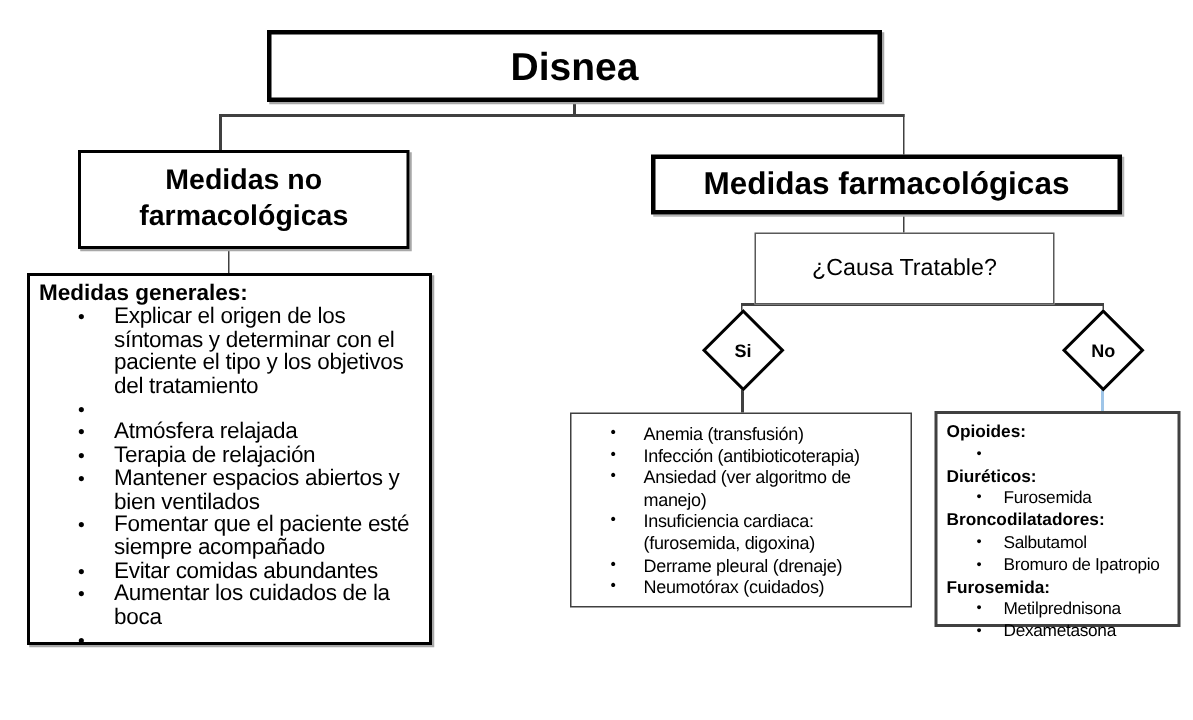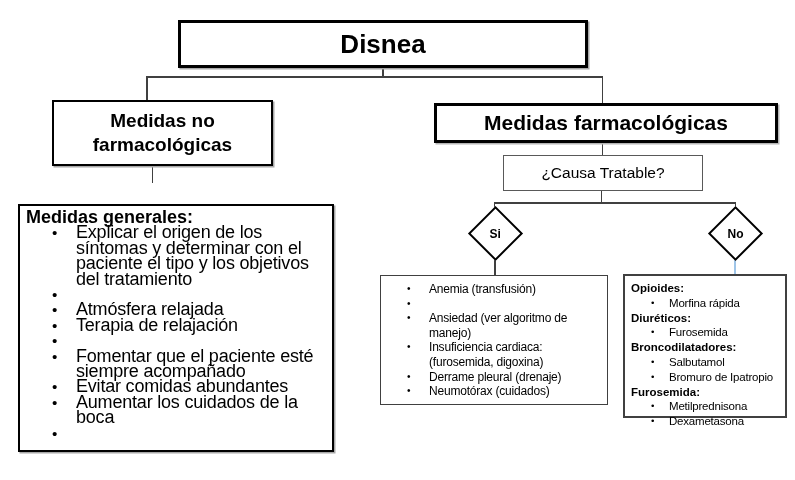--- a/index.html
+++ b/index.html
@@ -10,24 +10,24 @@
   
   .conn { position:absolute; background:#404040; }
   .conn.blue { background:#9fc5e8; }
 
   
   .node { position:absolute; background:#fff; border:2px solid #000; }
   .title-box { display:flex; align-items:center; justify-content:center; text-align:center; font-weight:bold; }
 
   #disnea-box  { left:178px; top:20px;  width:410px; height:48px; border-width:3px; font-size:26px; box-shadow:1.5px 1.5px 0 #a8a8a8; z-index:2; }
   #left-title  { left:52px;  top:100px; width:221px; height:66px; border-width:2px; font-size:19px; line-height:1.25; padding:0 8px; box-shadow:1.5px 1.5px 0 #a8a8a8; z-index:2; }
-  #right-title { left:434px; top:103px; width:344px; height:40px; border-width:3px; font-size:21px; box-shadow:1.5px 1.5px 0 #b5b5b5; z-index:2; }
-  #causa-box   { left:503px; top:155px; width:200px; height:36px; border:1px solid #595959; font-weight:normal; font-size:15.5px; z-index:2; }
-
-  #general-box { left:18px;  top:182px; width:316px; height:248px; border:2px solid #000; padding:4px 4px 0 6px; font-size:18px; box-shadow:1.5px 1.5px 0 #a8a8a8; z-index:2;margin-top:22px; }
+  #right-title { left:434px; top:103px; width:314px; height:40px; border-width:3px; font-size:21px; box-shadow:1.5px 1.5px 0 #b5b5b5; z-index:2; }
+  #causa-box   { left:503px; top:155px; width:200px; height:48px; border:1px solid #595959; font-weight:normal; font-size:15.5px; z-index:2; }
+
+  #general-box { left:18px;  top:182px; width:270px; height:248px; border:2px solid #000; padding:4px 4px 0 6px; font-size:15px; box-shadow:1.5px 1.5px 0 #a8a8a8; z-index:2; }
   #si-box      { left:380px; top:275px; width:228px; height:130px; border:1px solid #404040; padding:6px 2px 0 2px; font-size:12px; z-index:2; }
   #no-box      { left:623px; top:274px; width:164px; height:144px; border:2px solid #404040; padding:5px 2px 0 6px; font-size:11.5px; z-index:2; }
 
   .box-header { font-weight:bold; line-height:15.4px; }
   #no-box .box-header { line-height:14.8px; }
 
   .li { display:flex; letter-spacing:-0.2px; }
   #general-box .li { padding-left:26px; line-height:15.4px; }
   #general-box .li .marker { flex:none; width:24px; }
   #si-box .li { padding-left:24px; line-height:14.6px; }
@@ -102,20 +102,21 @@
           <span class="li-text">Atmósfera relajada</span>
         </div>
 
         <div class="li">
           <span class="marker">•</span>
           <span class="li-text">Terapia de relajación</span>
         </div>
 
         <div class="li">
           <span class="marker">•</span>
+          <span class="li-text">Mantener espacios abiertos y bien ventilados</span>
         </div>
 
         <div class="li">
           <span class="marker">•</span>
           <span class="li-text">Fomentar que el paciente esté siempre acompañado</span>
         </div>
 
         <div class="li">
           <span class="marker">•</span>
           <span class="li-text">Evitar comidas abundantes</span>
@@ -135,20 +136,21 @@
   <div class="node" id="si-box">
     <div>
 
         <div class="li">
           <span class="marker">•</span>
           <span class="li-text">Anemia (transfusión)</span>
         </div>
 
         <div class="li">
           <span class="marker">•</span>
+          <span class="li-text">Infección (antibioticoterapia)</span>
         </div>
 
         <div class="li">
           <span class="marker">•</span>
           <span class="li-text">Ansiedad (ver algoritmo de manejo)</span>
         </div>
 
         <div class="li">
           <span class="marker">•</span>
           <span class="li-text">Insuficiencia cardiaca: (furosemida, digoxina)</span>
@@ -168,21 +170,20 @@
 
   <div class="node" id="no-box">
     <div>
 
         <div class="group">
           <div class="box-header">Opioides:</div>
           <div>
 
               <div class="li">
                 <span class="marker">•</span>
-                <span class="li-text">Morfina rápida</span>
               </div>
             </div>
         </div>
 
         <div class="group">
           <div class="box-header">Diuréticos:</div>
           <div>
 
               <div class="li">
                 <span class="marker">•</span>

